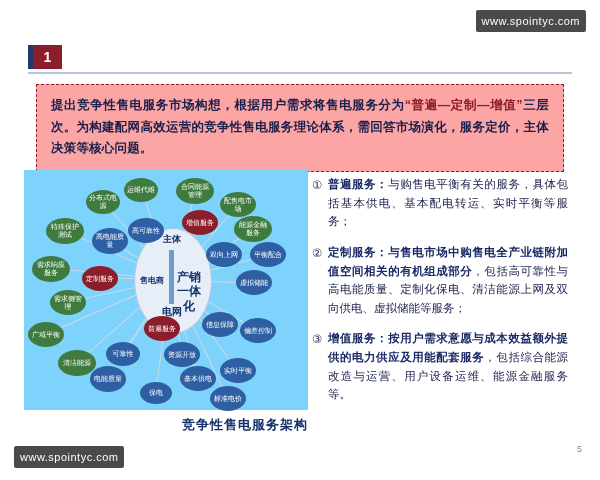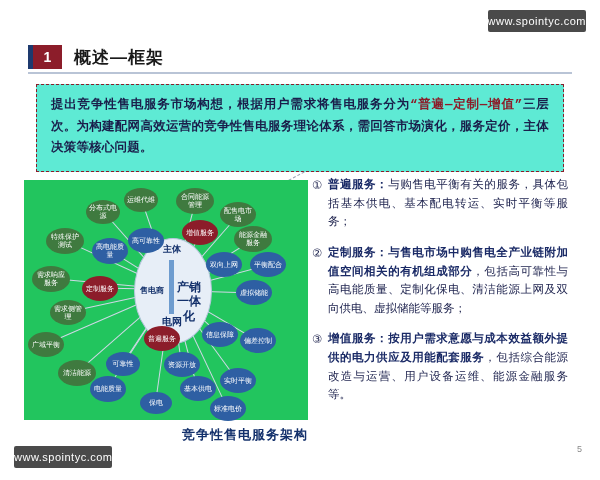--- a/index.html
+++ b/index.html
@@ -23,21 +23,21 @@
   }
 
   
   .wm {
     position: absolute;
     background: #3b3b3b;
     color: #ffffff;
     font-size: 11px;
     font-family: "Liberation Sans", sans-serif;
     letter-spacing: .5px;
-    padding: 5px 0;
+    padding: 5px 6px;
     border-radius: 2px;
     opacity: .92;
   }
   .wm-top { right: 14px; top: 10px; }
   .wm-bottom { left: 14px; bottom: 12px; }
 
   
   .title-row {
     position: absolute;
     left: 28px; top: 44px;
@@ -71,23 +71,22 @@
     background: #b9c4d6;
   }
 
   
   .callout {
     position: absolute;
     left: 36px; top: 84px;
     width: 528px;
     box-sizing: border-box;
     border: 1px dashed #8c1d2a;
-    background: #5eead4;
+    background: #fca5a5;
     padding: 10px 14px 11px 14px;
-    font-family: Liberation Mono, monospace;
   }
   .callout p {
     margin: 0;
     font-size: 12.5px;
     line-height: 1.72;
     color: #1a1f4b;
     font-weight: bold;
     text-align: justify;
     letter-spacing: .2px;
   }
@@ -117,24 +116,24 @@
     font-family: Liberation Mono, monospace;
   }
   .pt-body .lead {
     font-weight: bold;
     color: #1a2a66;
   }
 
   
   .diagram {
     position: absolute;
-    left: 24px; top: 180px;
+    left: 24px; top: 170px;
     width: 284px;
     height: 240px;
-    background: #22c55e;
+    background: #7dd3fc;
   }
   .dashed-sep {
     position: absolute;
     border-top: 1px dashed #9aa3b5;
   }
   .sep1 { left: 246px; top: 186px; width: 62px; transform: rotate(-28deg); }
   .sep2 { left: 240px; top: 352px; width: 70px; transform: rotate(22deg); }
 
   .node {
     position: absolute;
@@ -194,21 +193,20 @@
 </head>
 <body>
 
 <div class="slide">
 
   <div class="wm wm-top">www.spointyc.com</div>
   <div class="wm wm-bottom">www.spointyc.com</div>
 
   <div class="title-row">
     <div class="title-badge">1</div>
-    <div class="title-text">概述—框架</div>
   </div>
   <div class="title-rule"></div>
 
   <div class="callout">
     <p><span>提出竞争性售电服务市场构想，根据用户需求将售电服务分为</span><span class="hl">“普遍—</span><span class="hl">定制—增值”</span><span>三层次。为构建配网高效运营的竞争性售电服务理论体系，需</span><span>回答市场演化，服务定价，主体决策等核心问题。</span></p>
   </div>
 
   <div class="points">
     <div class="point">
       <div class="pt-num">①</div>

